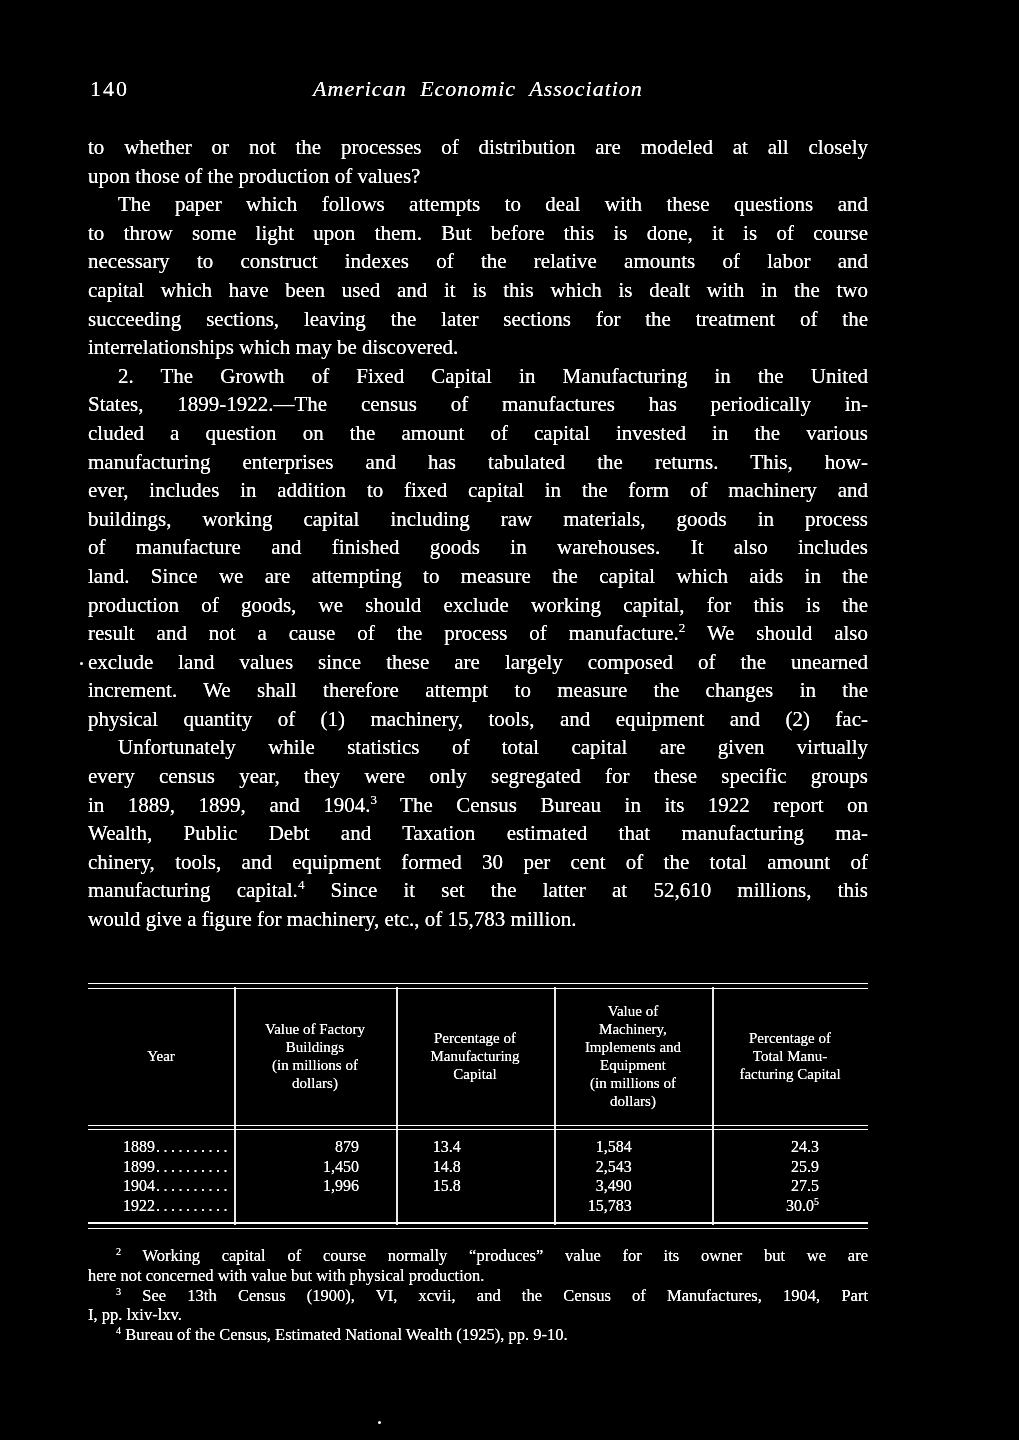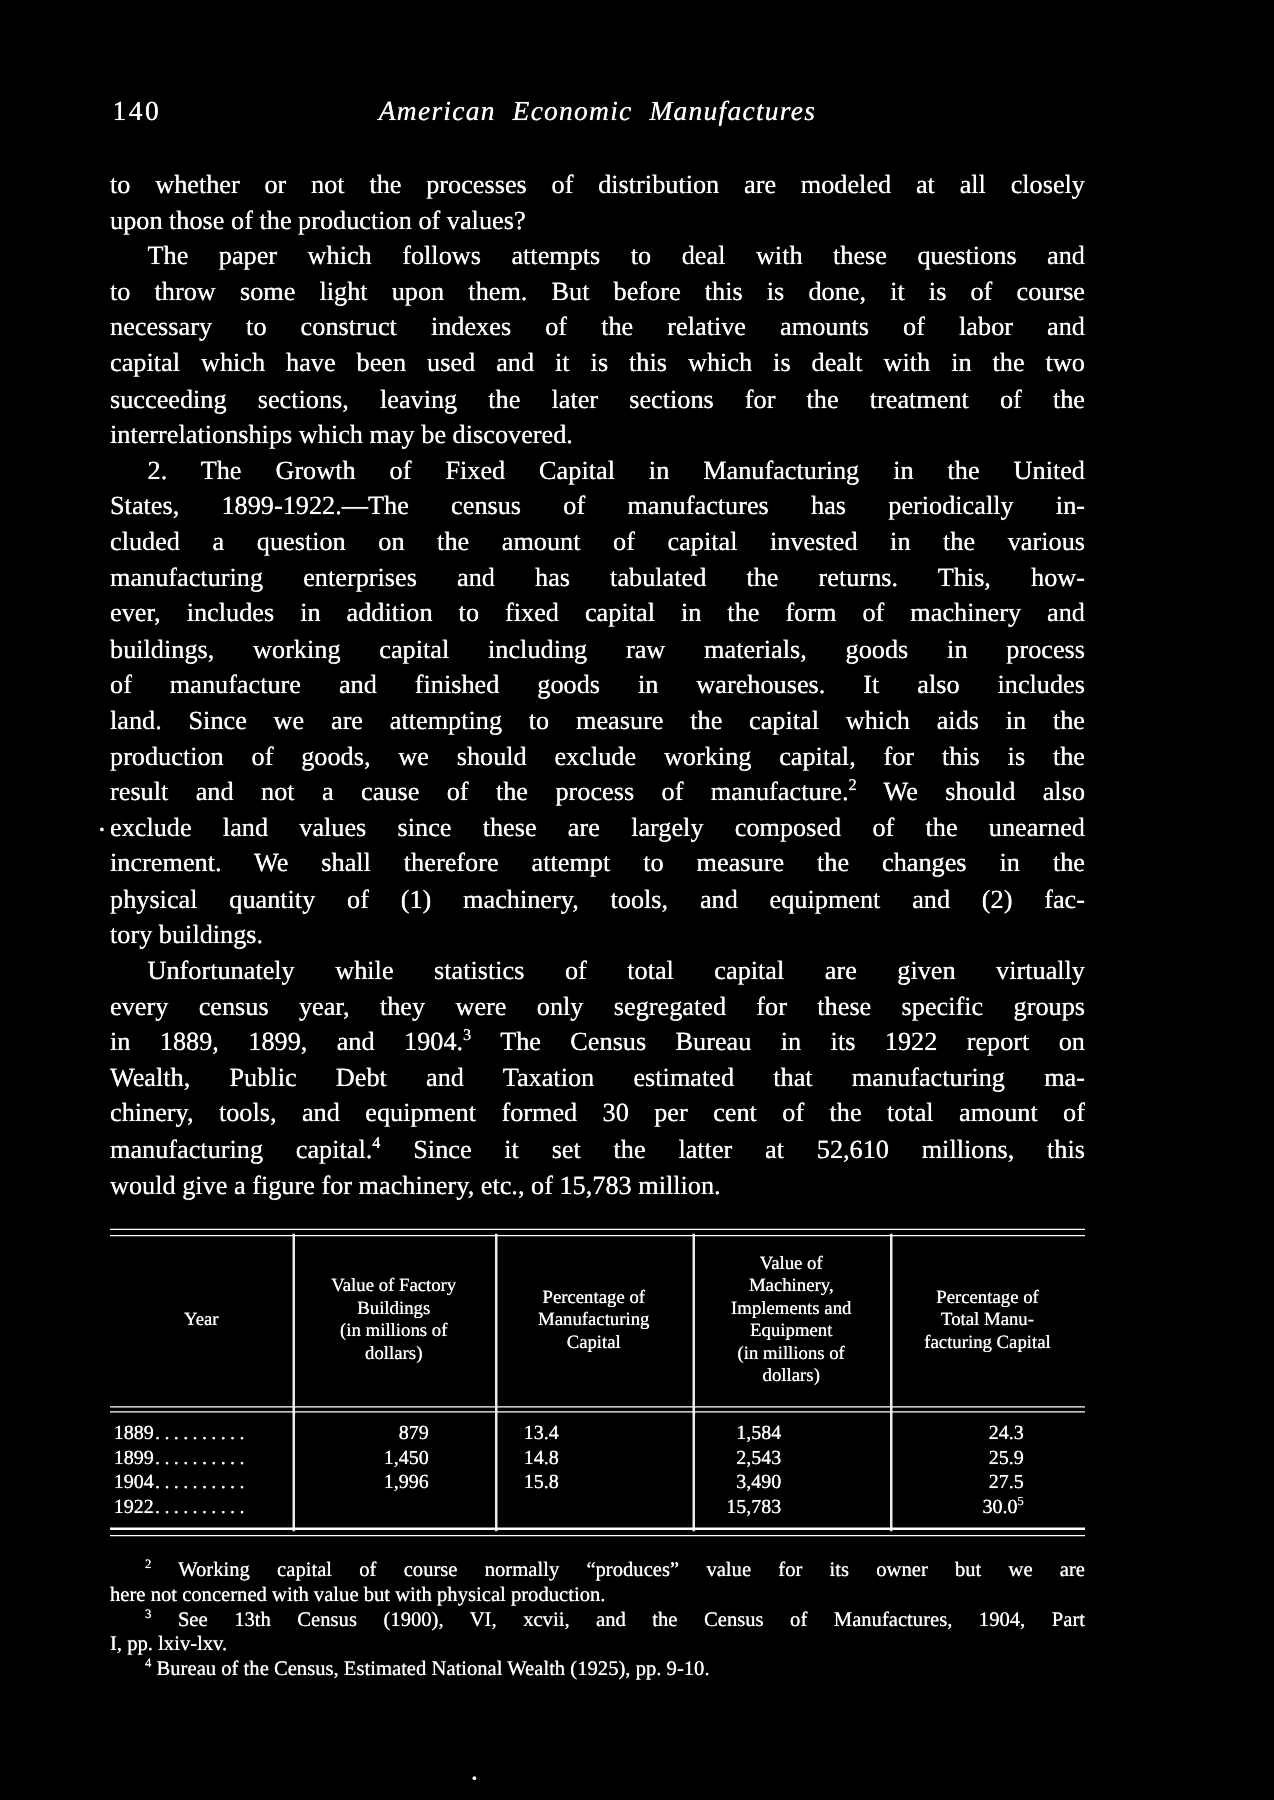--- a/index.html
+++ b/index.html
@@ -28,21 +28,21 @@
   .rule { position:absolute; left:0; right:0; }
   .rule-top { top:0; height:4px; border-top:1px solid var(--ink); border-bottom:1px solid var(--ink); }
   .rule-mid { top:142px; height:3px; border-top:1px solid var(--ink); border-bottom:1px solid var(--ink); }
   .rule-bottom { bottom:0; height:4px; border-top:2px solid var(--ink); border-bottom:1px solid var(--ink); }
   .vline { position:absolute; top:4px; bottom:4px; width:1.5px; background:var(--ink); opacity:.92; }
   .v1 { left:146px; } .v2 { left:308px; } .v3 { left:466px; } .v4 { left:624px; }
   .t-header { position:absolute; top:4px; left:0; right:0; height:138px; display:flex; }
   .t-hcell { display:flex; align-items:center; justify-content:center; text-align:center;
     font-size:15px; line-height:18px; white-space:pre-line; box-sizing:border-box; }
   .t-data { position:absolute; top:145px; left:0; right:0; padding-top:9px; }
-  .t-row { display:flex; font-size:16px; line-height:19.5px; }
+  .t-row { display:flex; font-size:16px; line-height:19.5px;margin-left:32px; }
   .t-hcell:nth-child(1), .t-cell:nth-child(1) { width:146px; }
   .t-hcell:nth-child(2), .t-cell:nth-child(2) { width:162px; }
   .t-hcell:nth-child(3), .t-cell:nth-child(3) { width:158px; }
   .t-hcell:nth-child(4), .t-cell:nth-child(4) { width:158px; }
   .t-hcell:nth-child(5), .t-cell:nth-child(5) { width:156px; }
   .t-cell { box-sizing:border-box; }
   .t-cell:nth-child(1) { text-align:left; padding-left:3px; }
   .t-cell:nth-child(2) { text-align:right; padding-right:53px; }
   .t-cell:nth-child(3) { text-align:center; padding-right:84px; }
   .t-cell:nth-child(4) { text-align:right; padding-right:87px; }
@@ -55,21 +55,21 @@
   
   .speck { position:absolute; width:3px; height:3px; border-radius:50%; background:var(--ink); }
 </style>
 </head>
 <body>
 
 <div class="page" style="--paper: #000000; --ink: #ffffff;">
 
   <header class="running-head">
     <span class="page-number">140</span>
-    <span class="running-title">American Economic Manufactures</span>
+    <span class="running-title">American Economic Association</span>
   </header>
 
   <main class="body-text">
       <div class="para">
         <div class="line jl"><span class="">to whether or not the processes of distribution are modeled at all closely</span></div>
         <div class="line"><span class="">upon those of the production of values?</span></div>
       </div>
       <div class="para">
         <div class="line jl indent"><span class="">The paper which follows attempts to deal with these questions and</span></div>
         <div class="line jl"><span class="">to throw some light upon them.  But before this is done, it is of course</span></div>
@@ -85,21 +85,20 @@
         <div class="line jl"><span class="">manufacturing enterprises and has tabulated the returns.  This, how-</span></div>
         <div class="line jl"><span class="">ever, includes in addition to fixed capital in the form of machinery and</span></div>
         <div class="line jl"><span class="">buildings, working capital including raw materials, goods in process</span></div>
         <div class="line jl"><span class="">of manufacture and finished goods in warehouses.  It also includes</span></div>
         <div class="line jl"><span class="">land.  Since we are attempting to measure the capital which aids in the</span></div>
         <div class="line jl"><span class="">production of goods, we should exclude working capital, for this is the</span></div>
         <div class="line jl"><span class="">result and not a cause of the process of manufacture.</span><span class="sup">2</span><span class="">  We should also</span></div>
         <div class="line jl"><span class="">exclude land values since these are largely composed of the unearned</span></div>
         <div class="line jl"><span class="">increment.  We shall therefore attempt to measure the changes in the</span></div>
         <div class="line jl"><span class="">physical quantity of (1) machinery, tools, and equipment and (2) fac-</span></div>
-        <div class="line"><span class="">tory buildings.</span></div>
       </div>
       <div class="para">
         <div class="line jl indent"><span class="">Unfortunately while statistics of total capital are given virtually</span></div>
         <div class="line jl"><span class="">every census year, they were only segregated for these specific groups</span></div>
         <div class="line jl"><span class="">in 1889, 1899, and 1904.</span><span class="sup">3</span><span class="">  The Census Bureau in its 1922 report on</span></div>
         <div class="line jl"><span class="i ">Wealth, Public Debt and Taxation</span><span class=""> estimated that manufacturing ma-</span></div>
         <div class="line jl"><span class="">chinery, tools, and equipment formed 30 per cent of the total amount of</span></div>
         <div class="line jl"><span class="">manufacturing capital.</span><span class="sup">4</span><span class="">  Since it set the latter at 52,610 millions, this</span></div>
         <div class="line"><span class="">would give a figure for machinery, etc., of 15,783 million.</span></div>
       </div>

